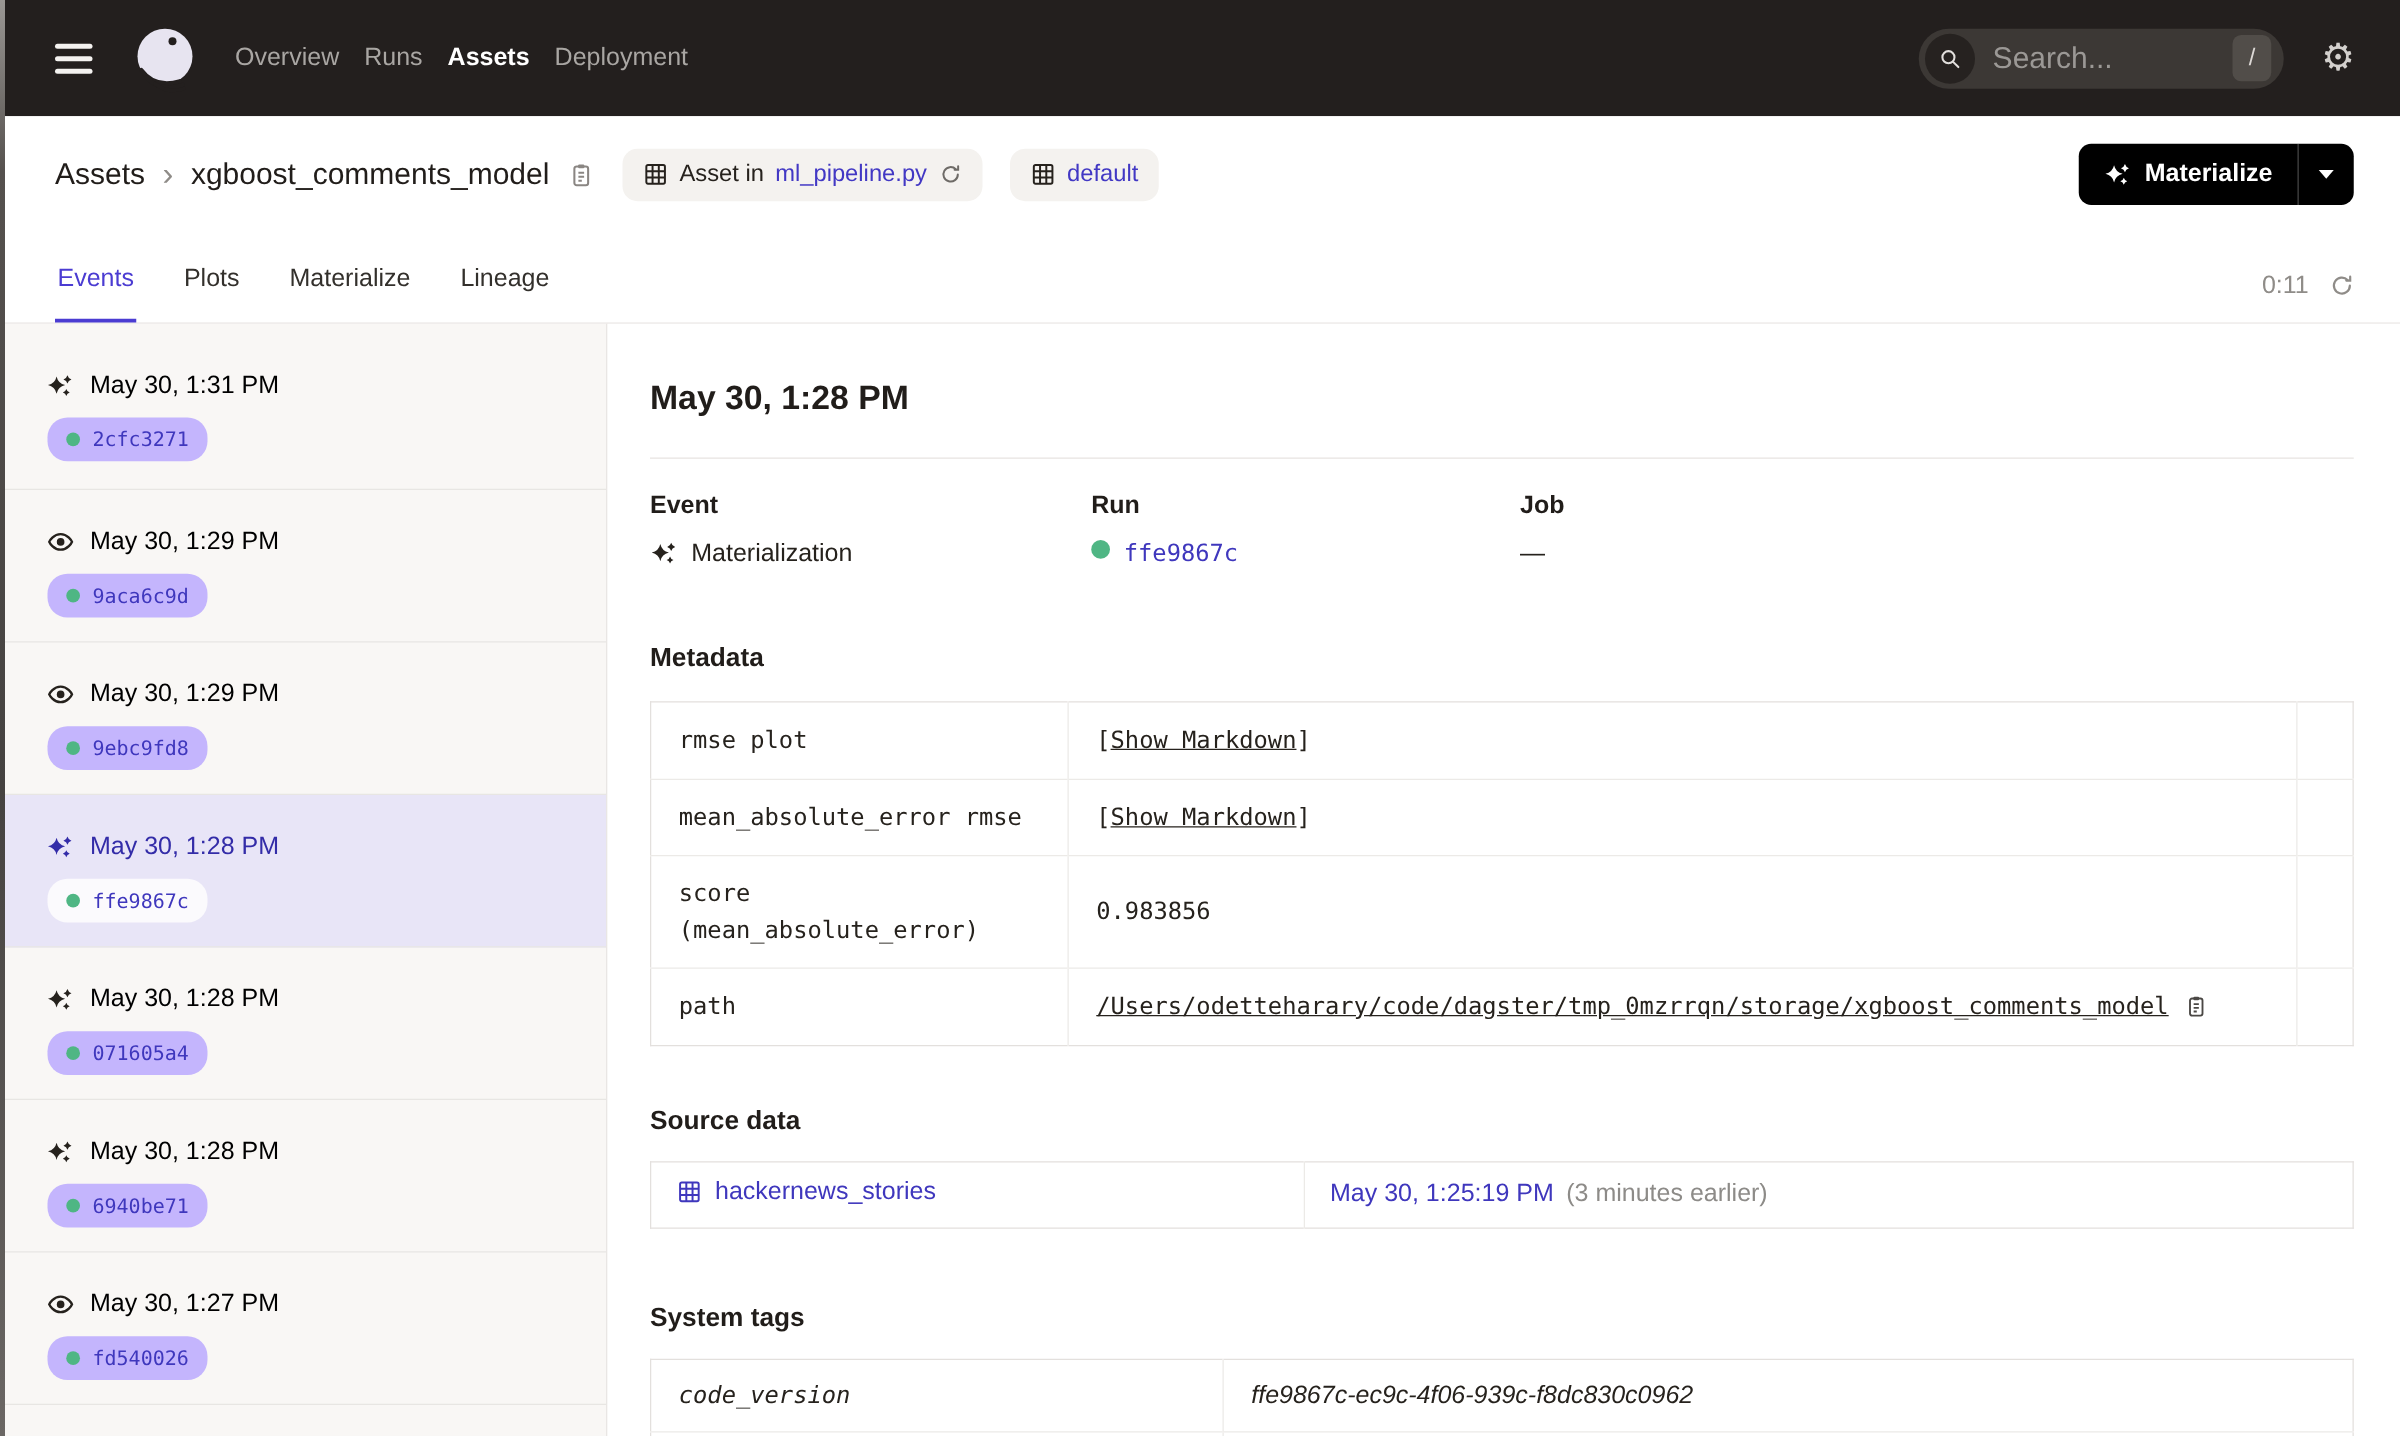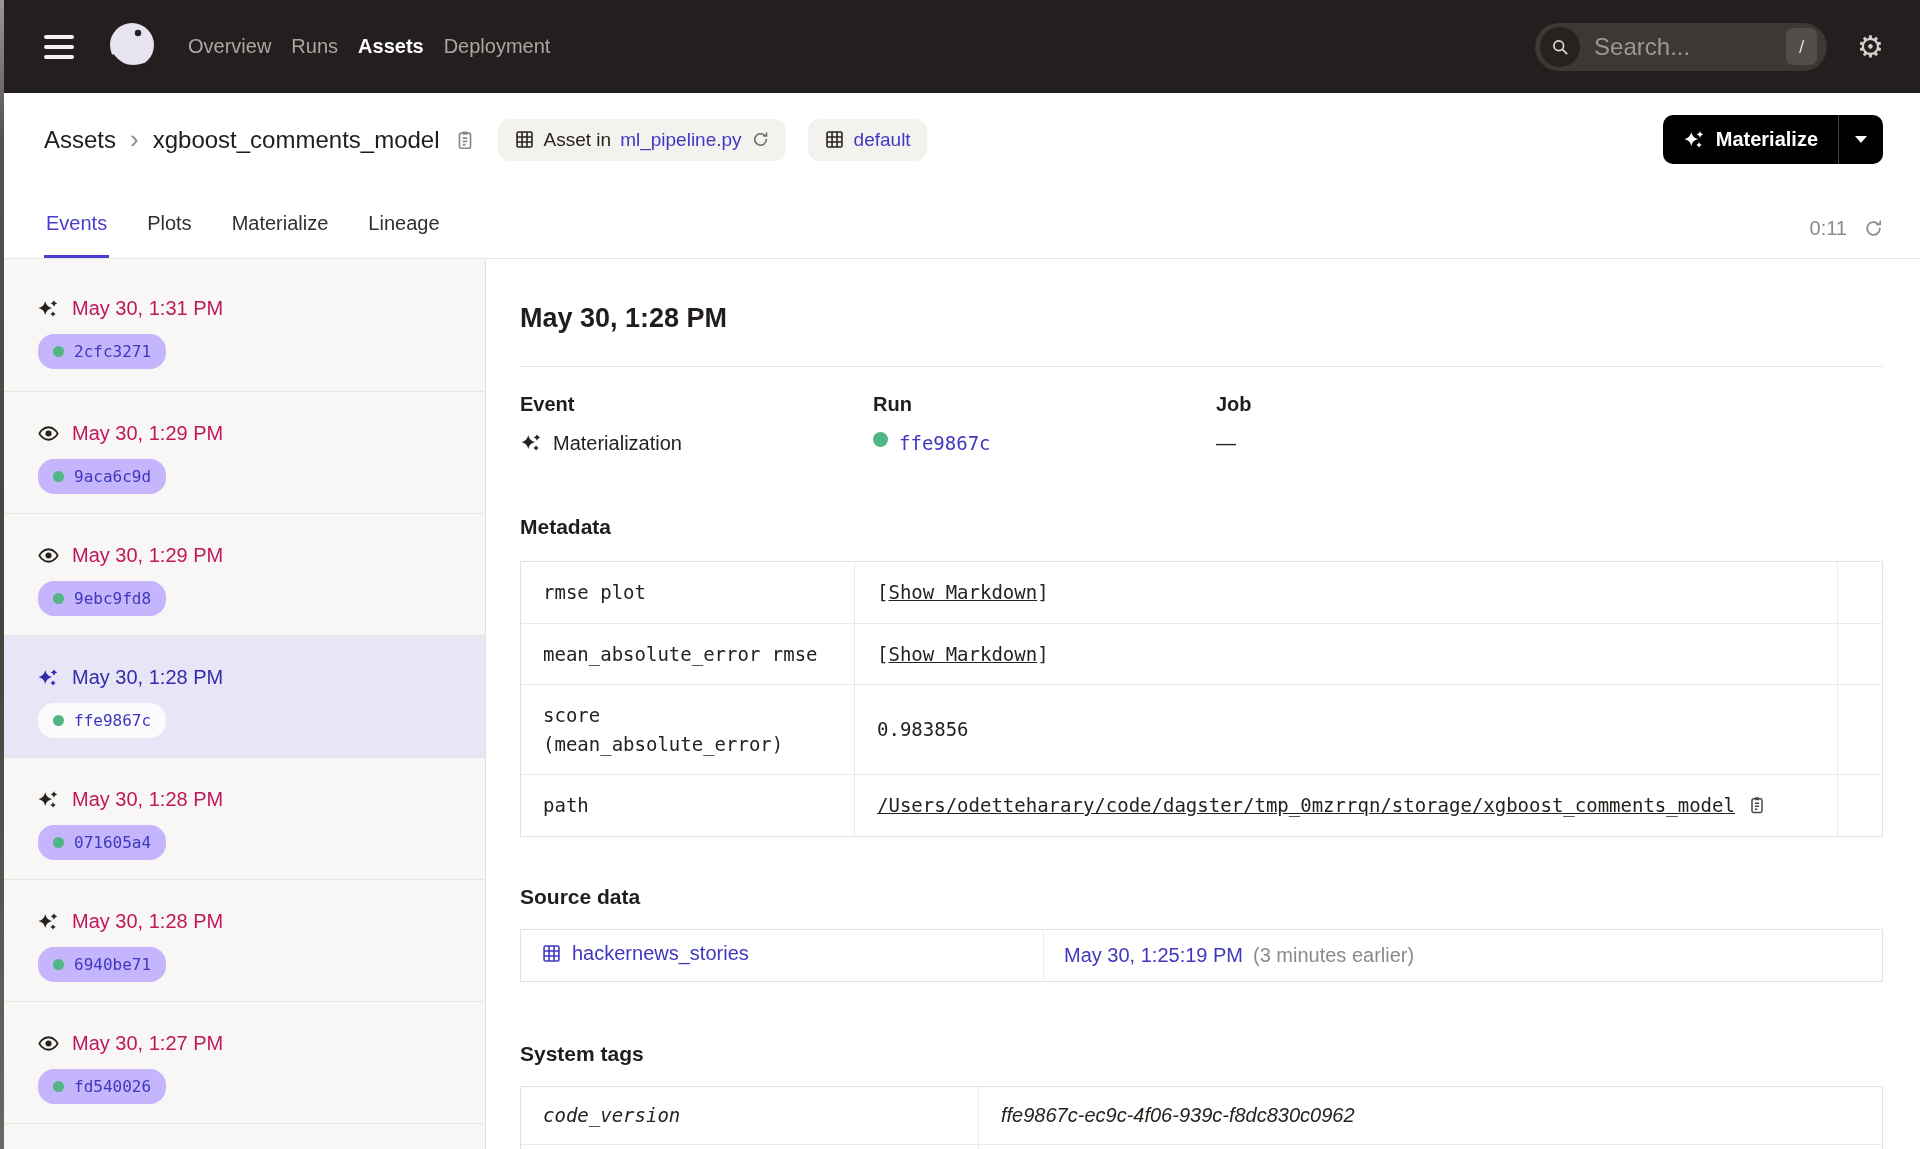--- a/index.html
+++ b/index.html
@@ -83,21 +83,21 @@
   .timer-wrap .refresh{ display:flex; cursor:pointer; }
 
   
   .body-row{ display:flex; height:890px; }
   .event-list{ width:486px; flex:0 0 486px; background:#F9F7F5; border-right:1px solid #E3E1DE; overflow:hidden; }
   .ev-row{ padding:30px 24px 0 36px; height:122px; border-bottom:1px solid #E8E6E3; cursor:pointer; }
   .ev-row:first-child{ height:133px; padding-top:38px; }
   .ev-row.selected{ background:#E8E5F7; }
   .ev-line1{ display:flex; align-items:center; gap:12px; }
   .ev-icon{ color:#26221D; display:flex; width:24px; justify-content:center; }
-  .ev-time{ font-size:20px; color:#be185d; }
+  .ev-time{ font-size:20px; color:#000000; }
   .ev-row.selected .ev-time{ color:#332CA8; }
   .ev-row.selected .ev-icon{ color:#332CA8; }
   .ev-badge{
     margin:14px 0 0 2px; display:inline-flex; align-items:center; gap:10px;
     background:#c4b5fd; border-radius:16px; padding:8px 15px; cursor:pointer;
   }
   .ev-row.selected .ev-badge{ background:#FBFAFD; }
   .dot{ width:11px; height:11px; border-radius:50%; background:#4FB684; flex:0 0 auto; }
   .ev-run{ font-family:"DejaVu Sans Mono","Liberation Mono",monospace; font-size:16px; color:#3F37BD; }
 

